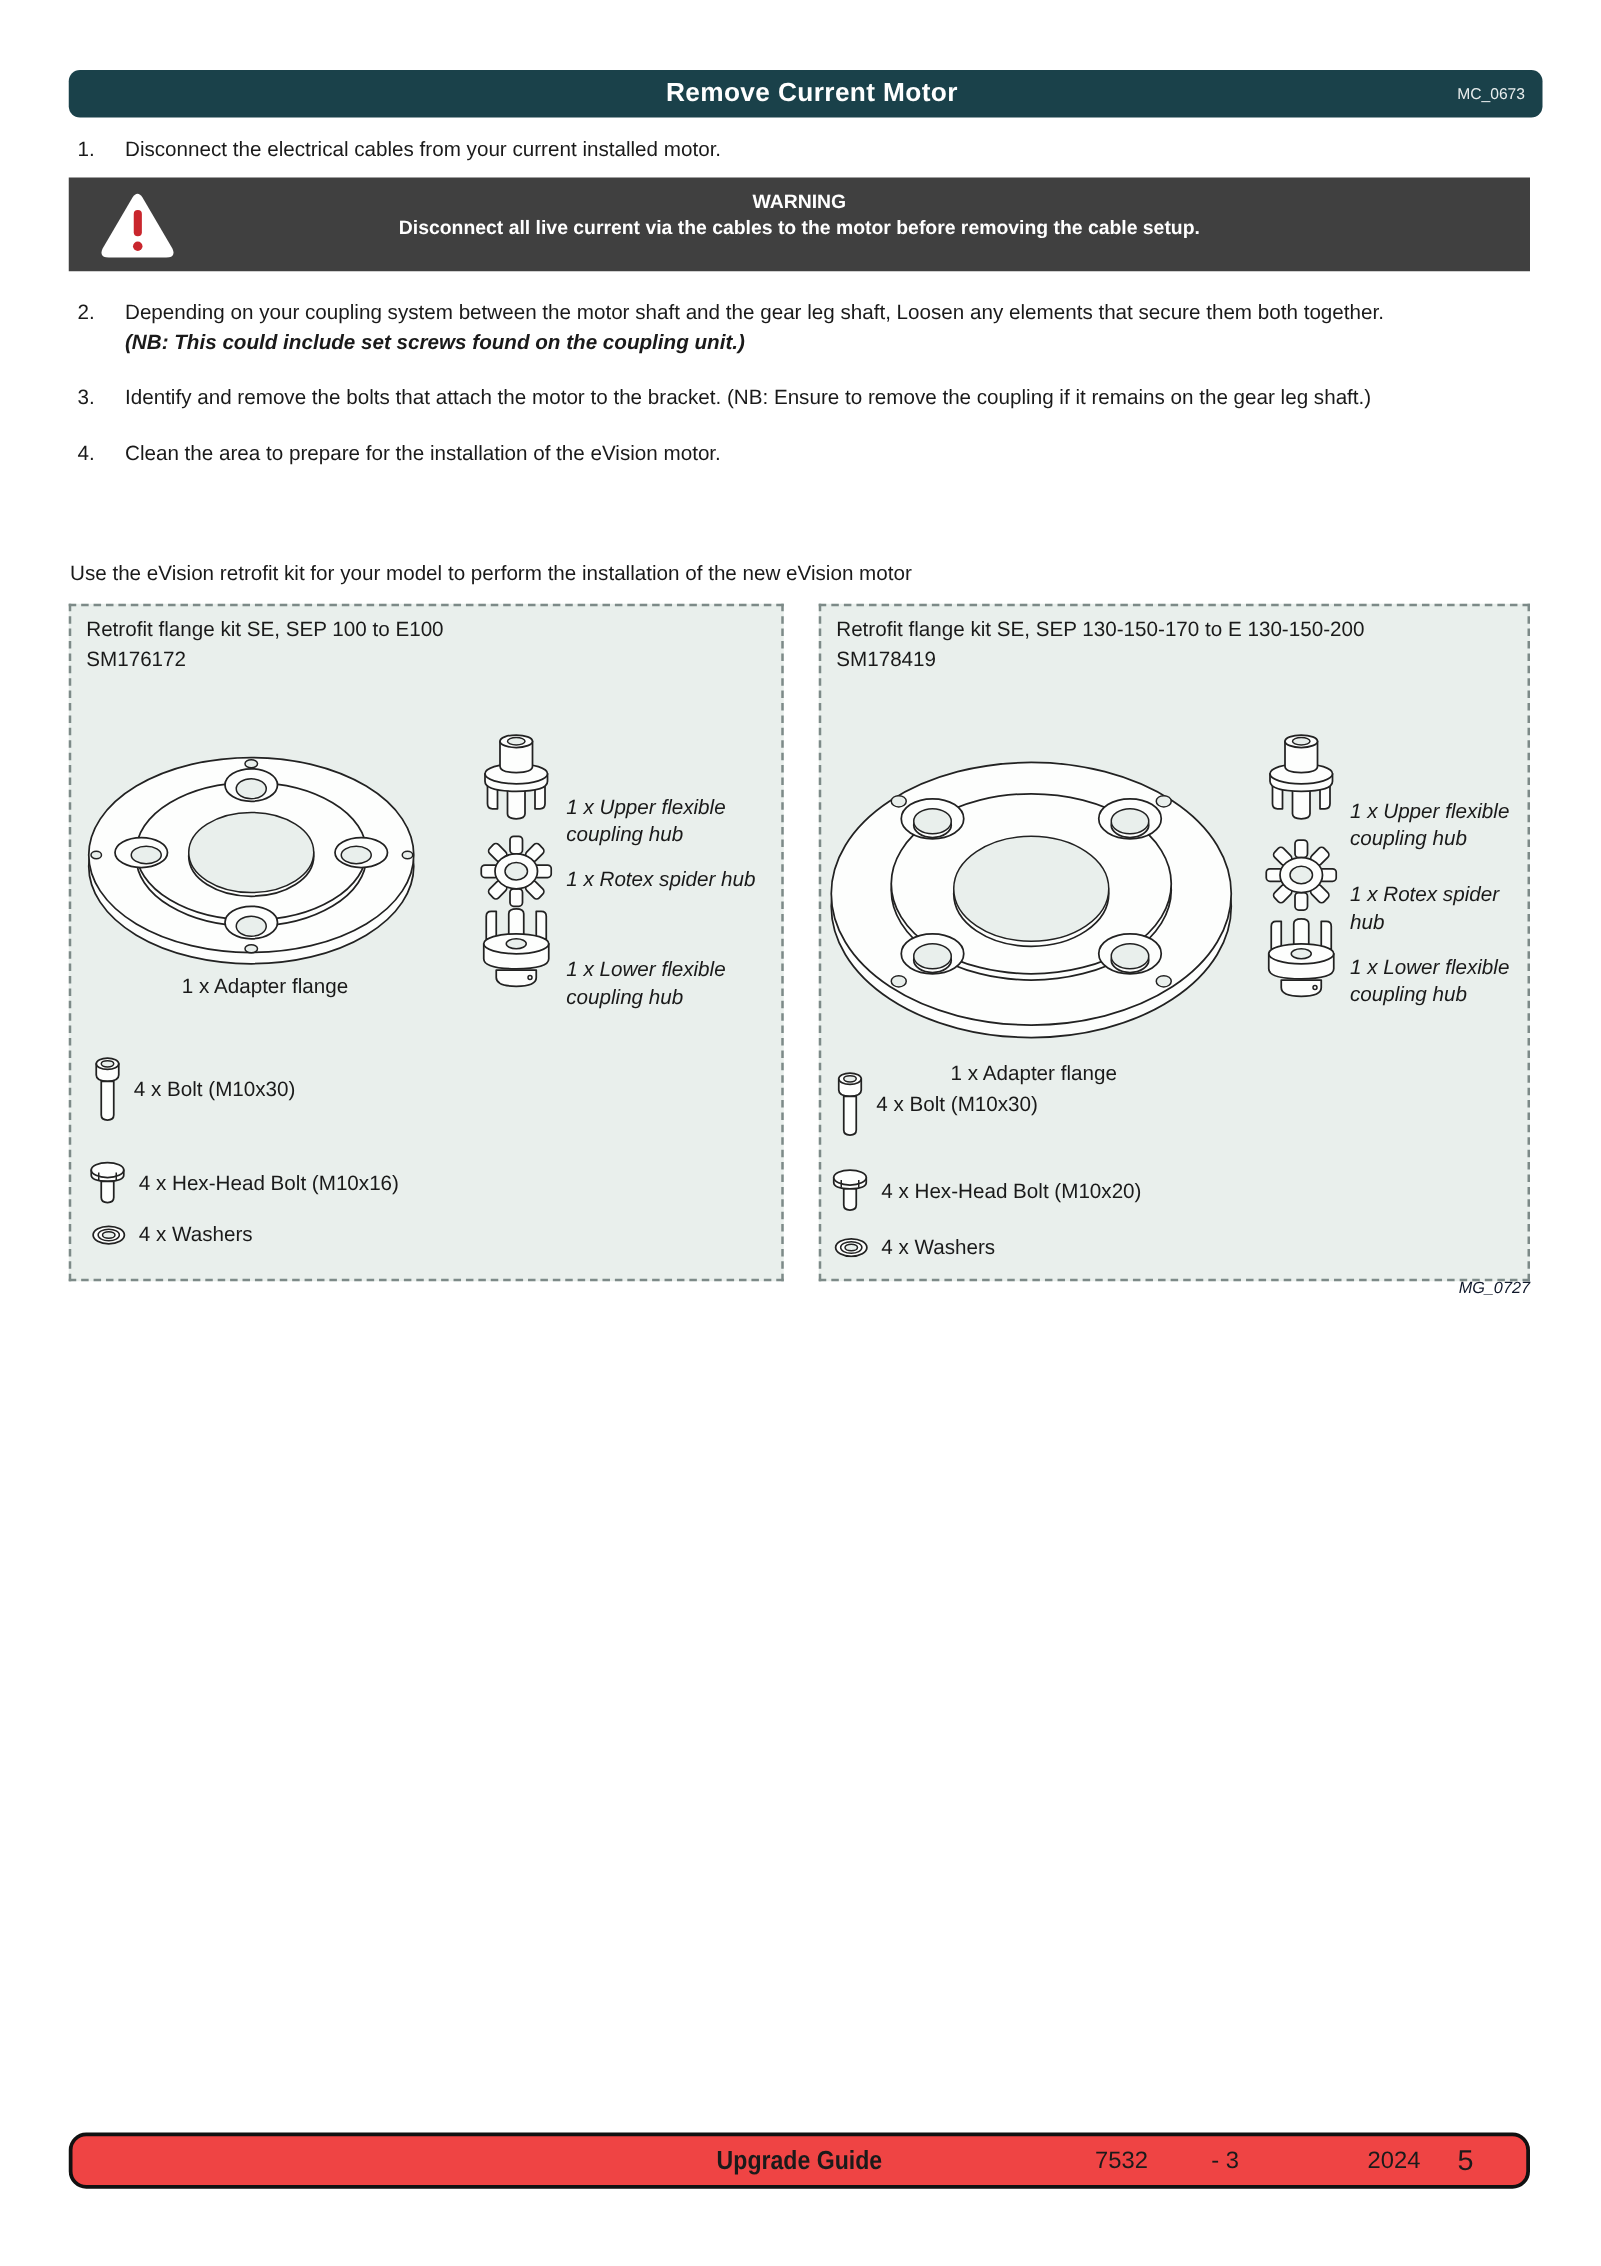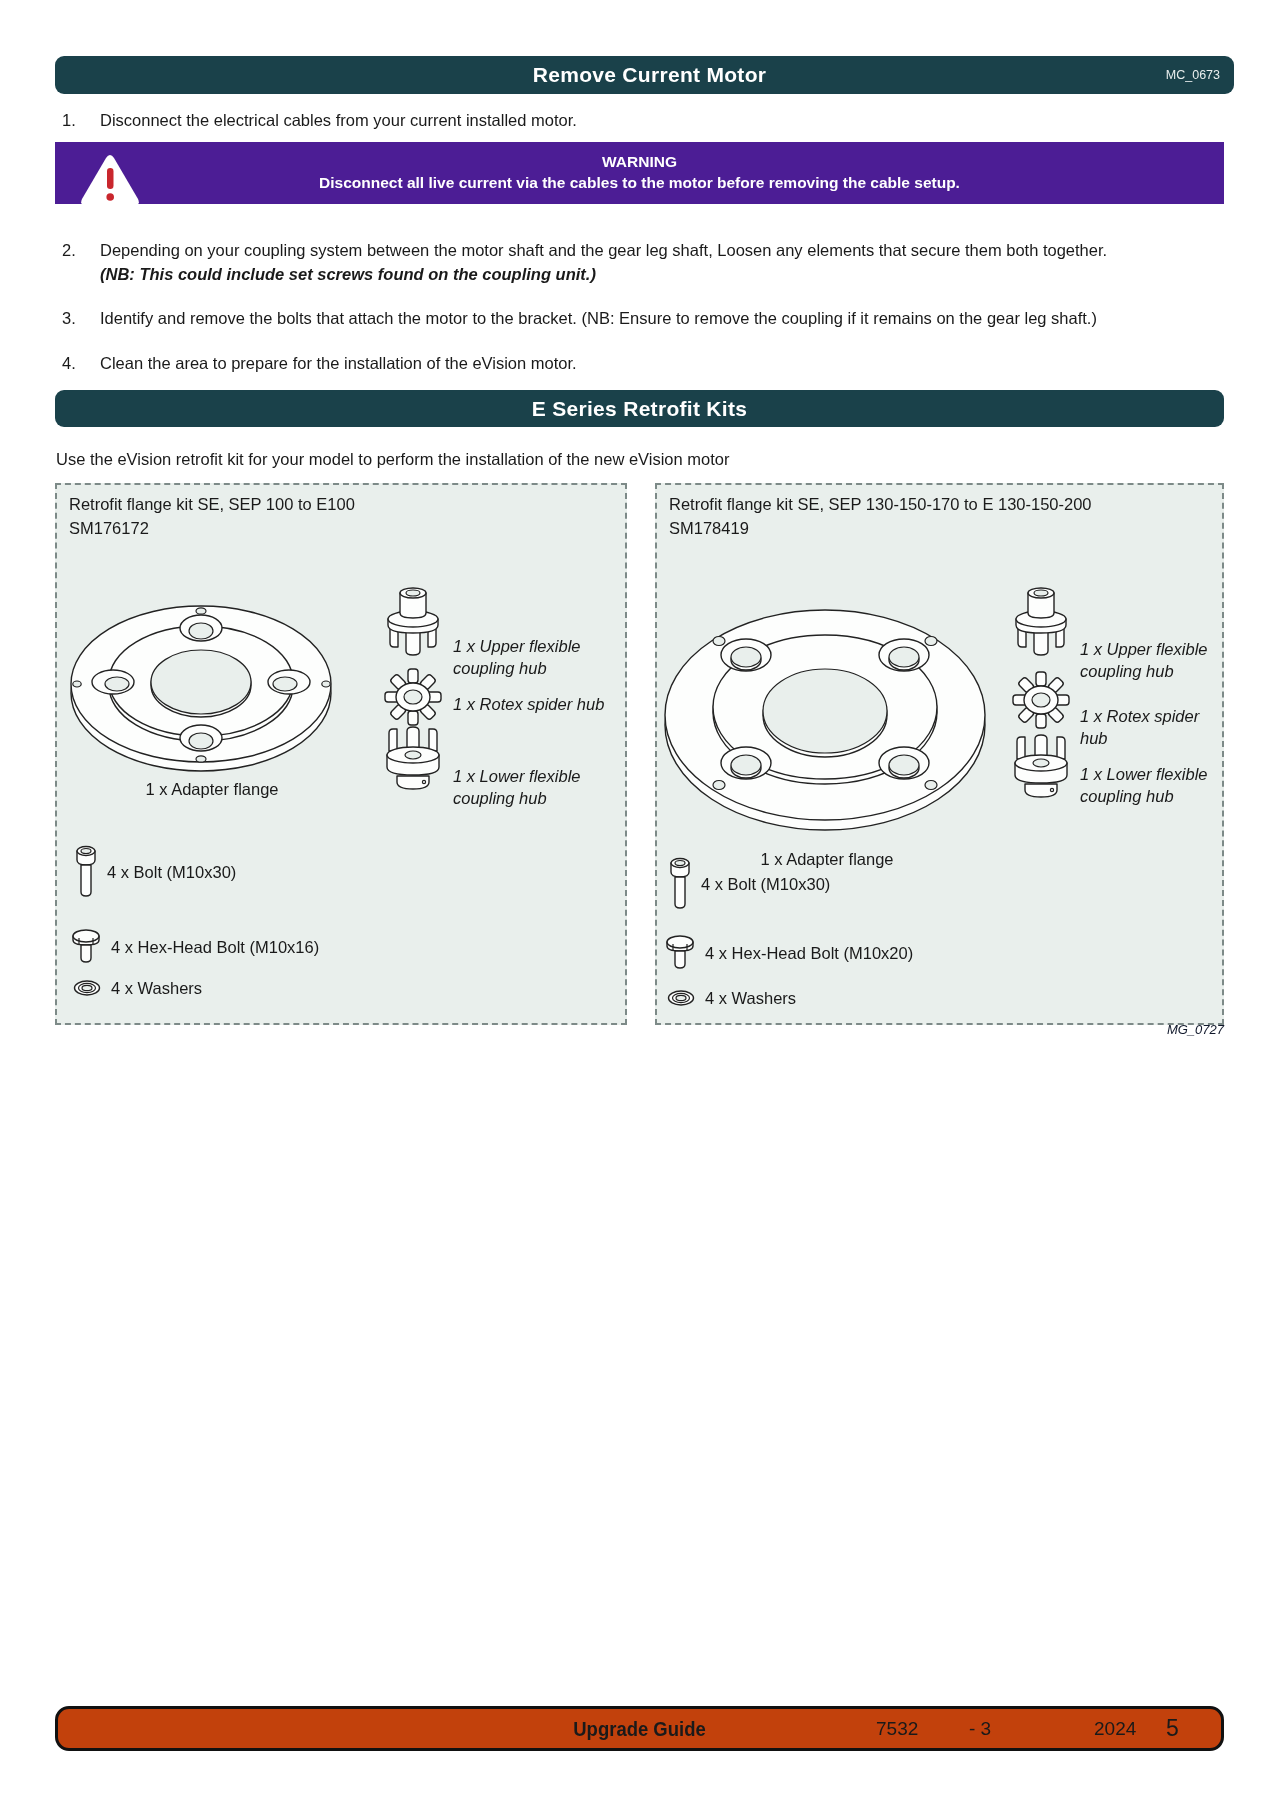--- a/index.html
+++ b/index.html
@@ -7,40 +7,40 @@
         font-family:"Liberation Sans",sans-serif;color:#1a1a1a;overflow:hidden;}
   .bar{position:absolute;left:55px;width:1169px;height:38px;background:#1a414a;border-radius:9px;
        display:flex;align-items:center;justify-content:center;}
   .bar-title{color:#fff;font-size:21px;font-weight:bold;letter-spacing:.3px;}
   .bar-code{position:absolute;right:14px;top:0;height:100%;display:flex;align-items:center;
             color:#e9eeee;font-size:12.5px;}
   .step{position:absolute;left:0;width:1281px;font-size:16.5px;line-height:24px;}
   .step .num{position:absolute;left:62px;}
   .step .txt{margin:0 58px 0 100px;}
   .note{font-weight:bold;font-style:italic;}
-  .warn{position:absolute;left:55px;top:142px;width:1169px;height:62px;background:#4c1d95;}
+  .warn{position:absolute;left:55px;top:142px;width:1169px;height:75px;background:#404040;}
   .warn-icon{position:absolute;left:24px;top:11px;}
   .warn-text{position:absolute;left:120px;right:120px;top:9px;text-align:center;color:#fff;}
   .warn-title{font-size:15.5px;font-weight:bold;line-height:21px;}
   .warn-body{font-size:15.5px;font-weight:bold;line-height:21px;}
   .intro{position:absolute;left:56px;top:450px;font-size:16.5px;}
   .kit{position:absolute;top:483px;height:542px;background:#e9efec;border:2px dashed #7d8a88;
        box-sizing:border-box;}
   .kit-left{left:55px;width:572px;}
   .kit-right{left:655px;width:569px;}
   .kit-title{position:absolute;left:12px;top:7px;font-size:16.5px;line-height:24px;}
   .kit-pn{position:absolute;left:12px;top:31px;font-size:16.5px;line-height:24px;}
   .abs{position:absolute;}
   .caption{position:absolute;font-size:16.5px;text-align:center;}
   .hub-label{position:absolute;font-size:16.5px;line-height:22px;font-style:italic;}
   .hw-row{position:absolute;display:flex;align-items:center;gap:10px;font-size:16.5px;}
   .fig-code{position:absolute;left:1100px;top:1022px;width:124px;text-align:right;
             font-size:13px;color:#0f172a;font-style:italic;}
   .footer{position:absolute;left:55px;top:1706px;width:1169px;height:45px;border:3px solid #111;
-          border-radius:14px;box-sizing:border-box;background:#c2410c;}
+          border-radius:14px;box-sizing:border-box;background:#ef4444;}
   .footer span{position:absolute;top:0;height:100%;display:flex;align-items:center;}
   .f-title{left:0;width:100%;justify-content:center;font-weight:bold;font-size:21px;
            transform:scaleX(.88);}
   .f-num{font-weight:normal;font-size:19px;}
   .f-page{font-size:23px;}
   
   .ln{fill:#fdfefd;stroke:#222;stroke-width:1.4;stroke-linejoin:round;}
   .hole{fill:#e9efec;stroke:#222;stroke-width:1.2;}
   .lns{fill:none;stroke:#222;stroke-width:1.2;}
 </style>
@@ -82,23 +82,20 @@
   <div class="step" style="top:306px;">
     <span class="num">3.</span>
     <div class="txt">Identify and remove the bolts that attach the motor to the bracket. (NB: Ensure to remove the coupling if it remains on the gear leg shaft.)</div>
   </div>
 
   <div class="step" style="top:351px;">
     <span class="num">4.</span>
     <div class="txt">Clean the area to prepare for the installation of the eVision motor.</div>
   </div>
 
-  <div class="bar" style="top:390px;height:37px;">
-    <div class="bar-title">E Series Retrofit Kits</div>
-  </div>
 
   <div class="intro">Use the eVision retrofit kit for your model to perform the installation of the new eVision motor</div>
 
   <div class="kit kit-left">
     <div class="kit-title">Retrofit flange kit SE, SEP 100 to E100</div>
     <div class="kit-pn">SM176172</div>
 
     <svg class="abs" style="left:8px;top:113px;" width="275" height="180" viewBox="0 0 275 180">
       <ellipse class="ln" cx="136" cy="95" rx="130" ry="78"></ellipse>
       <ellipse class="ln" cx="136" cy="86" rx="130" ry="78"></ellipse>

